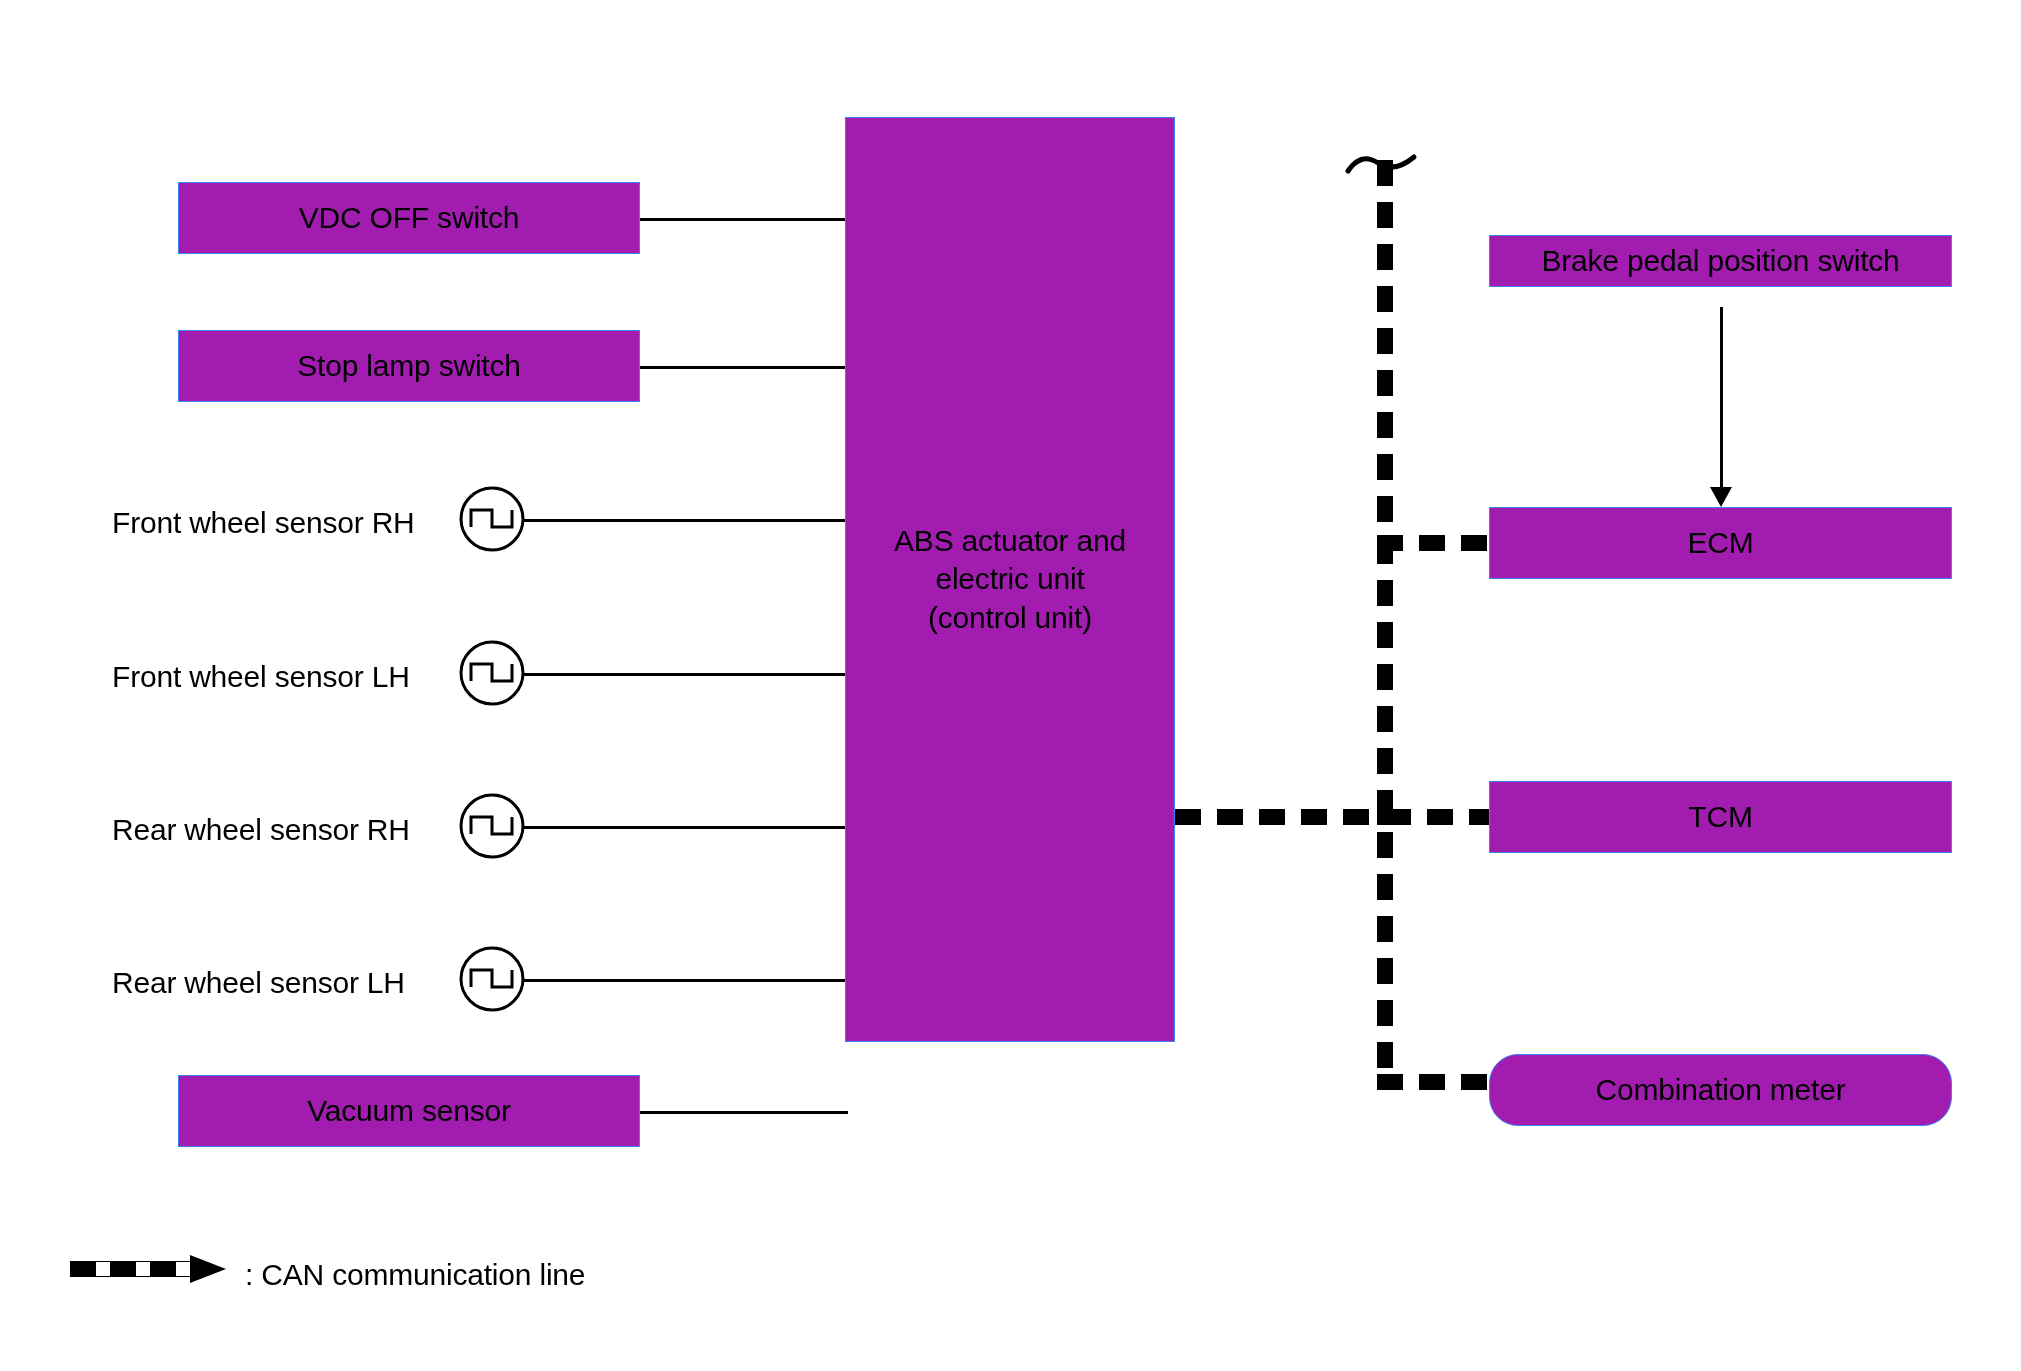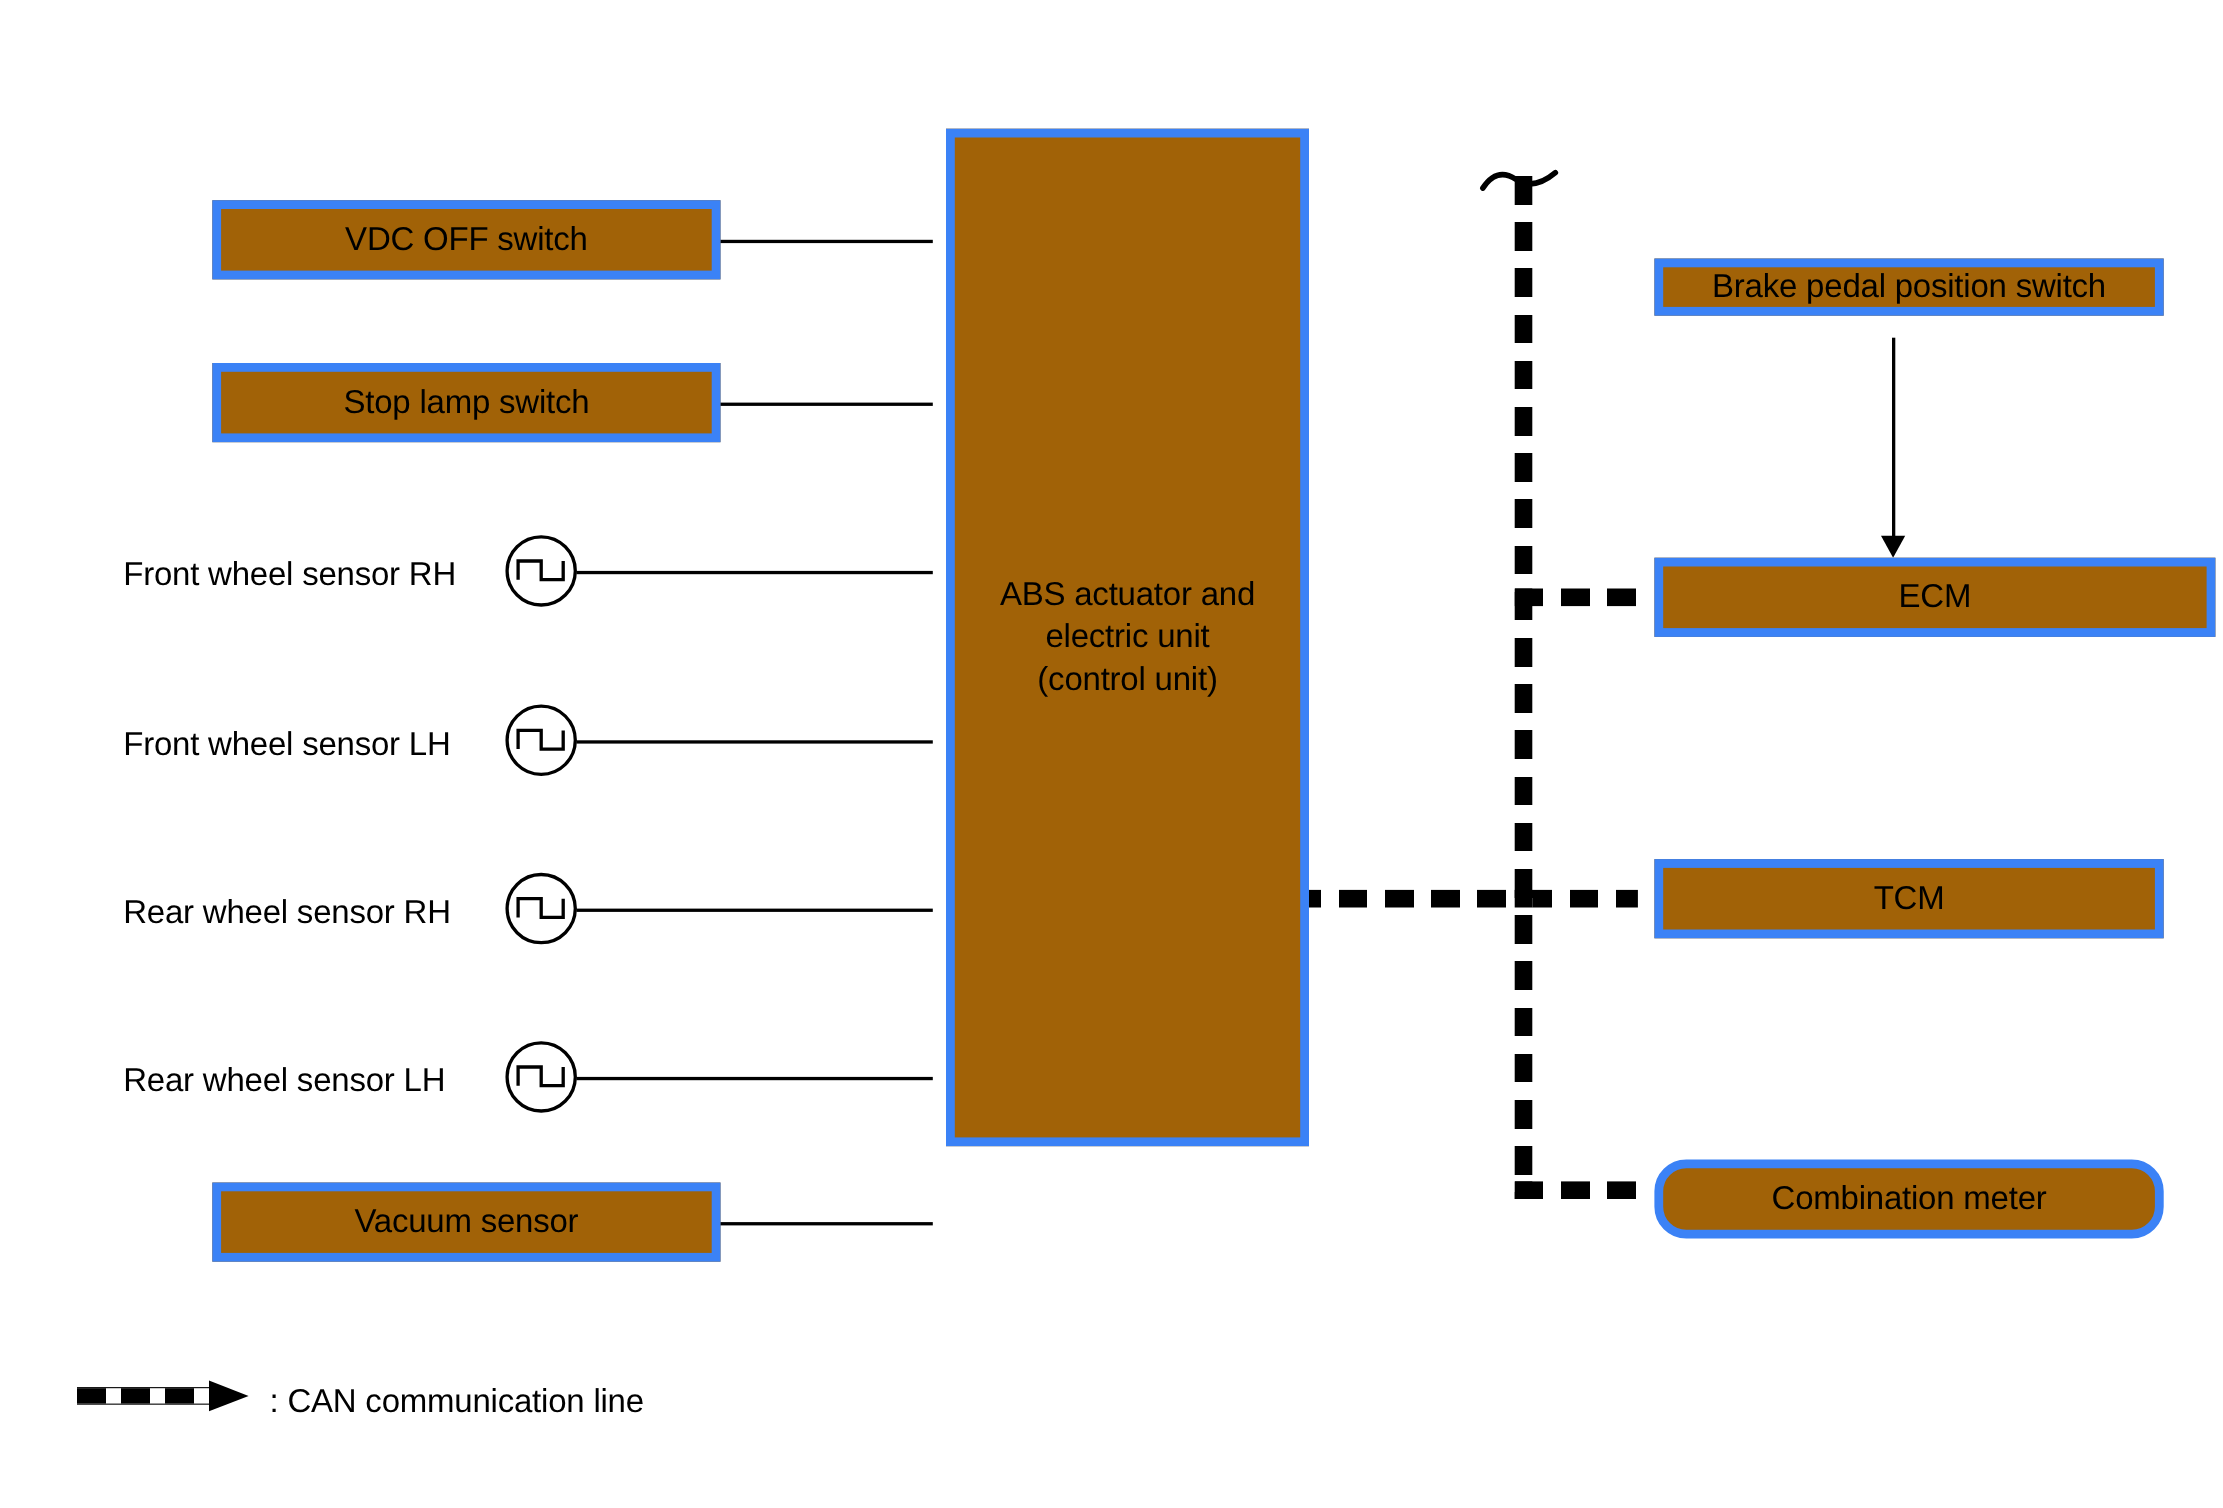--- a/index.html
+++ b/index.html
@@ -16,31 +16,30 @@
     position: relative;
     width: 2021px;
     height: 1371px;
     background: #ffffff;
     overflow: hidden;
   }
   
   .box {
     position: absolute;
     box-sizing: border-box;
-    border: 8px solid #3b82f6;
-    background: #a16207;
+    border: 1px solid #3b82f6;
+    background: #a21caf;
     display: flex;
     align-items: center;
     justify-content: center;
     text-align: center;
     font-size: 30px;
     line-height: 1.28;
     letter-spacing: -0.2px;
     z-index: 6;
-    margin-left: 15px;
   }
   .box.multiline {
     flex-direction: column;
   }
   .box.multiline span {
     display: block;
   }
   
   .plain-label {
     position: absolute;
@@ -236,21 +235,21 @@
   <div class="box multiline" style="left:845px; top:117px; width:330px; height:925px;">
     <span>ABS actuator and</span>
     <span>electric unit</span>
     <span>(control unit)</span>
   </div>
 
   <div class="box" style="left:1489px; top:235px; width:463px; height:52px;">
     <span>Brake pedal position switch</span>
   </div>
 
-  <div class="box" style="left:1489px; top:507px; width:510px; height:72px;">
+  <div class="box" style="left:1489px; top:507px; width:463px; height:72px;">
     <span>ECM</span>
   </div>
 
   <div class="box" style="left:1489px; top:781px; width:463px; height:72px;">
     <span>TCM</span>
   </div>
 
   <div class="box" style="left:1489px; top:1054px; width:463px; height:72px;border-radius:29px;">
     <span>Combination meter</span>
   </div>

